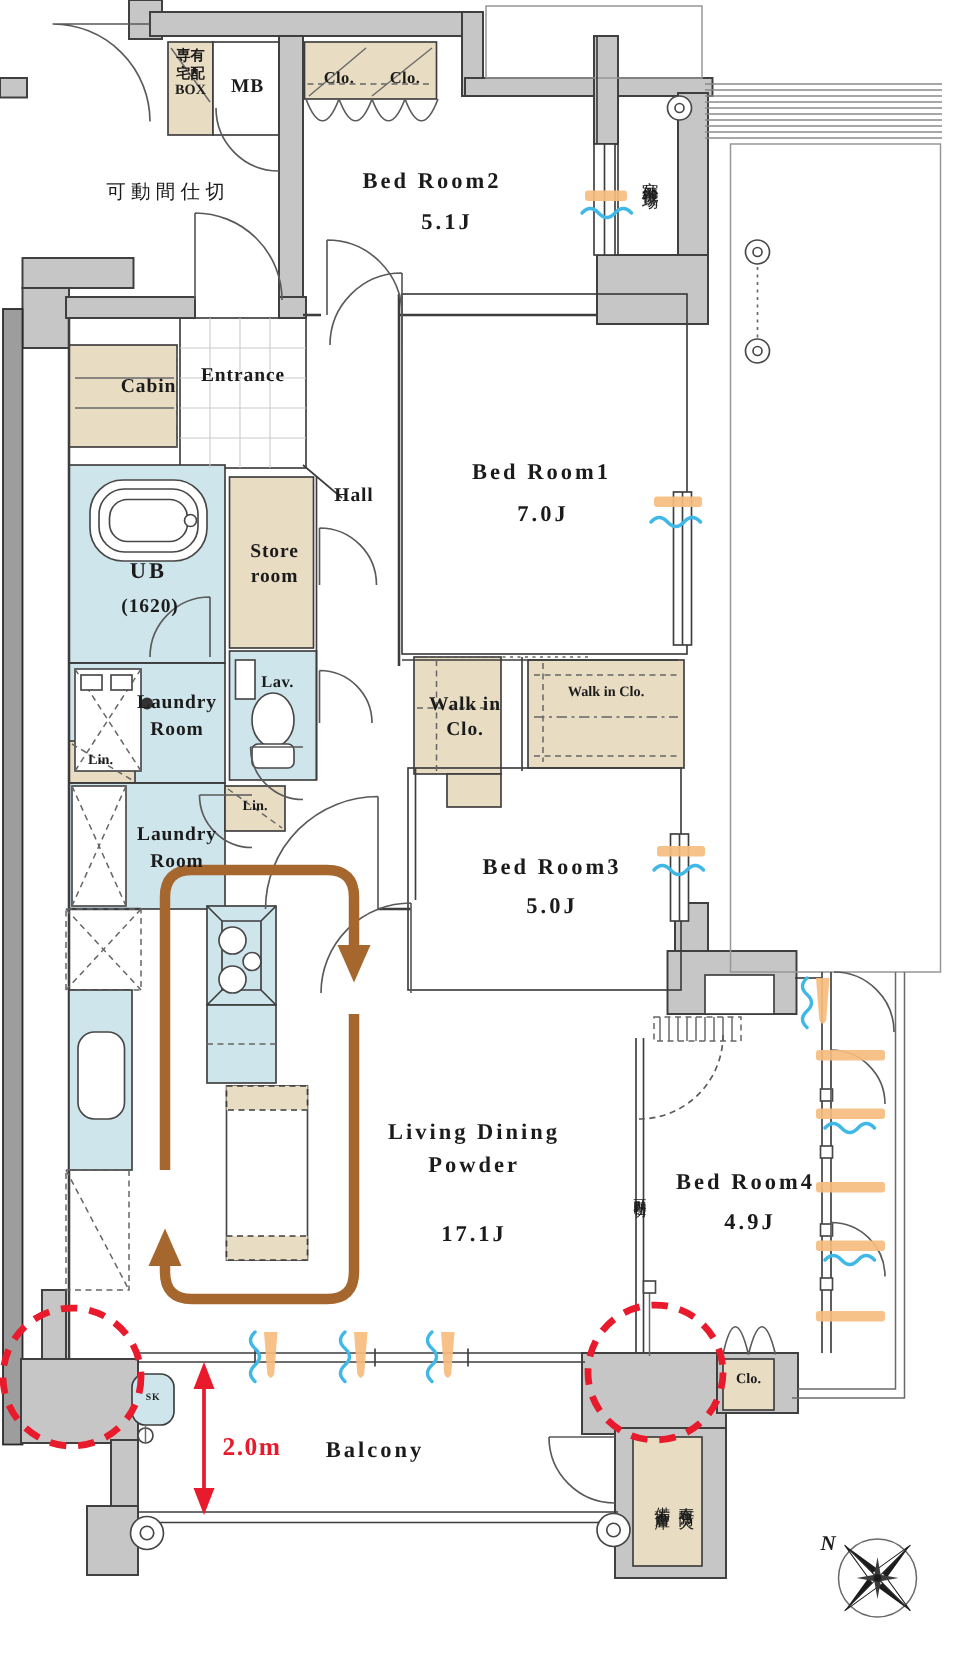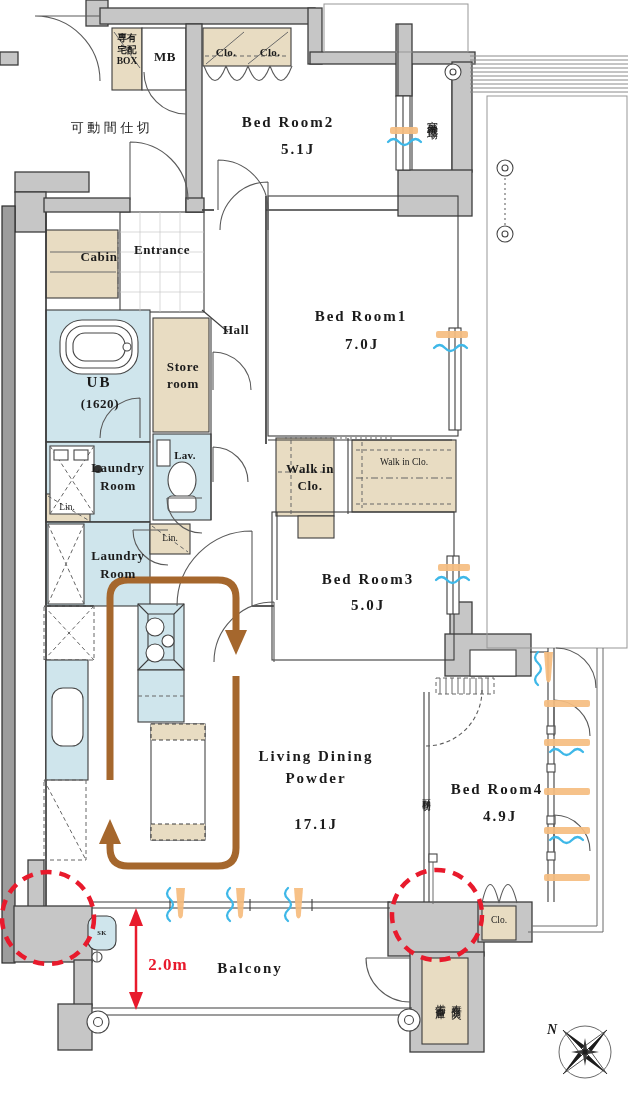--- a/index.html
+++ b/index.html
@@ -29,21 +29,21 @@
   .brown{stroke:#a5672d;stroke-width:7;fill:none;stroke-linejoin:round}
   .brownfill{fill:#a5672d}
   .redln{stroke:#e81a2c;fill:none}
   .redfill{fill:#e81a2c}
   
   .lbl{position:absolute;transform:translate(-50%,-50%);white-space:nowrap;color:#1b1b1b;
        font-family:"Liberation Serif", serif;z-index:5;}
   .big{font-size:15px;letter-spacing:2px;font-weight:600}
   .mid{font-size:13px;letter-spacing:.6px;font-weight:600}
   .sm{font-size:11px;font-weight:600;letter-spacing:.3px}
-  .tiny{font-size:9.5px;font-weight:400}
+  .tiny{font-size:9.5px;font-weight:700}
   .micro{font-size:6.5px;font-weight:700;letter-spacing:.5px}
   .jp{font-size:13px;letter-spacing:3.5px;font-weight:500}
   .vjp{writing-mode:vertical-rl;font-size:11px;letter-spacing:2px;font-weight:500}
   .vtiny{writing-mode:vertical-rl;font-size:8.5px;letter-spacing:1px;font-weight:500}
   .vsm{writing-mode:vertical-rl;font-size:10.5px;letter-spacing:1.5px;font-weight:500}
   .box3{width:24px;white-space:normal;text-align:center;font-size:9.5px;line-height:11.5px;font-weight:600}
   .red17{color:#e81a2c;font-size:17px;font-weight:600;letter-spacing:1px}
   .ital{font-style:italic;font-size:14px;font-weight:600}
 </style>
 </head>

